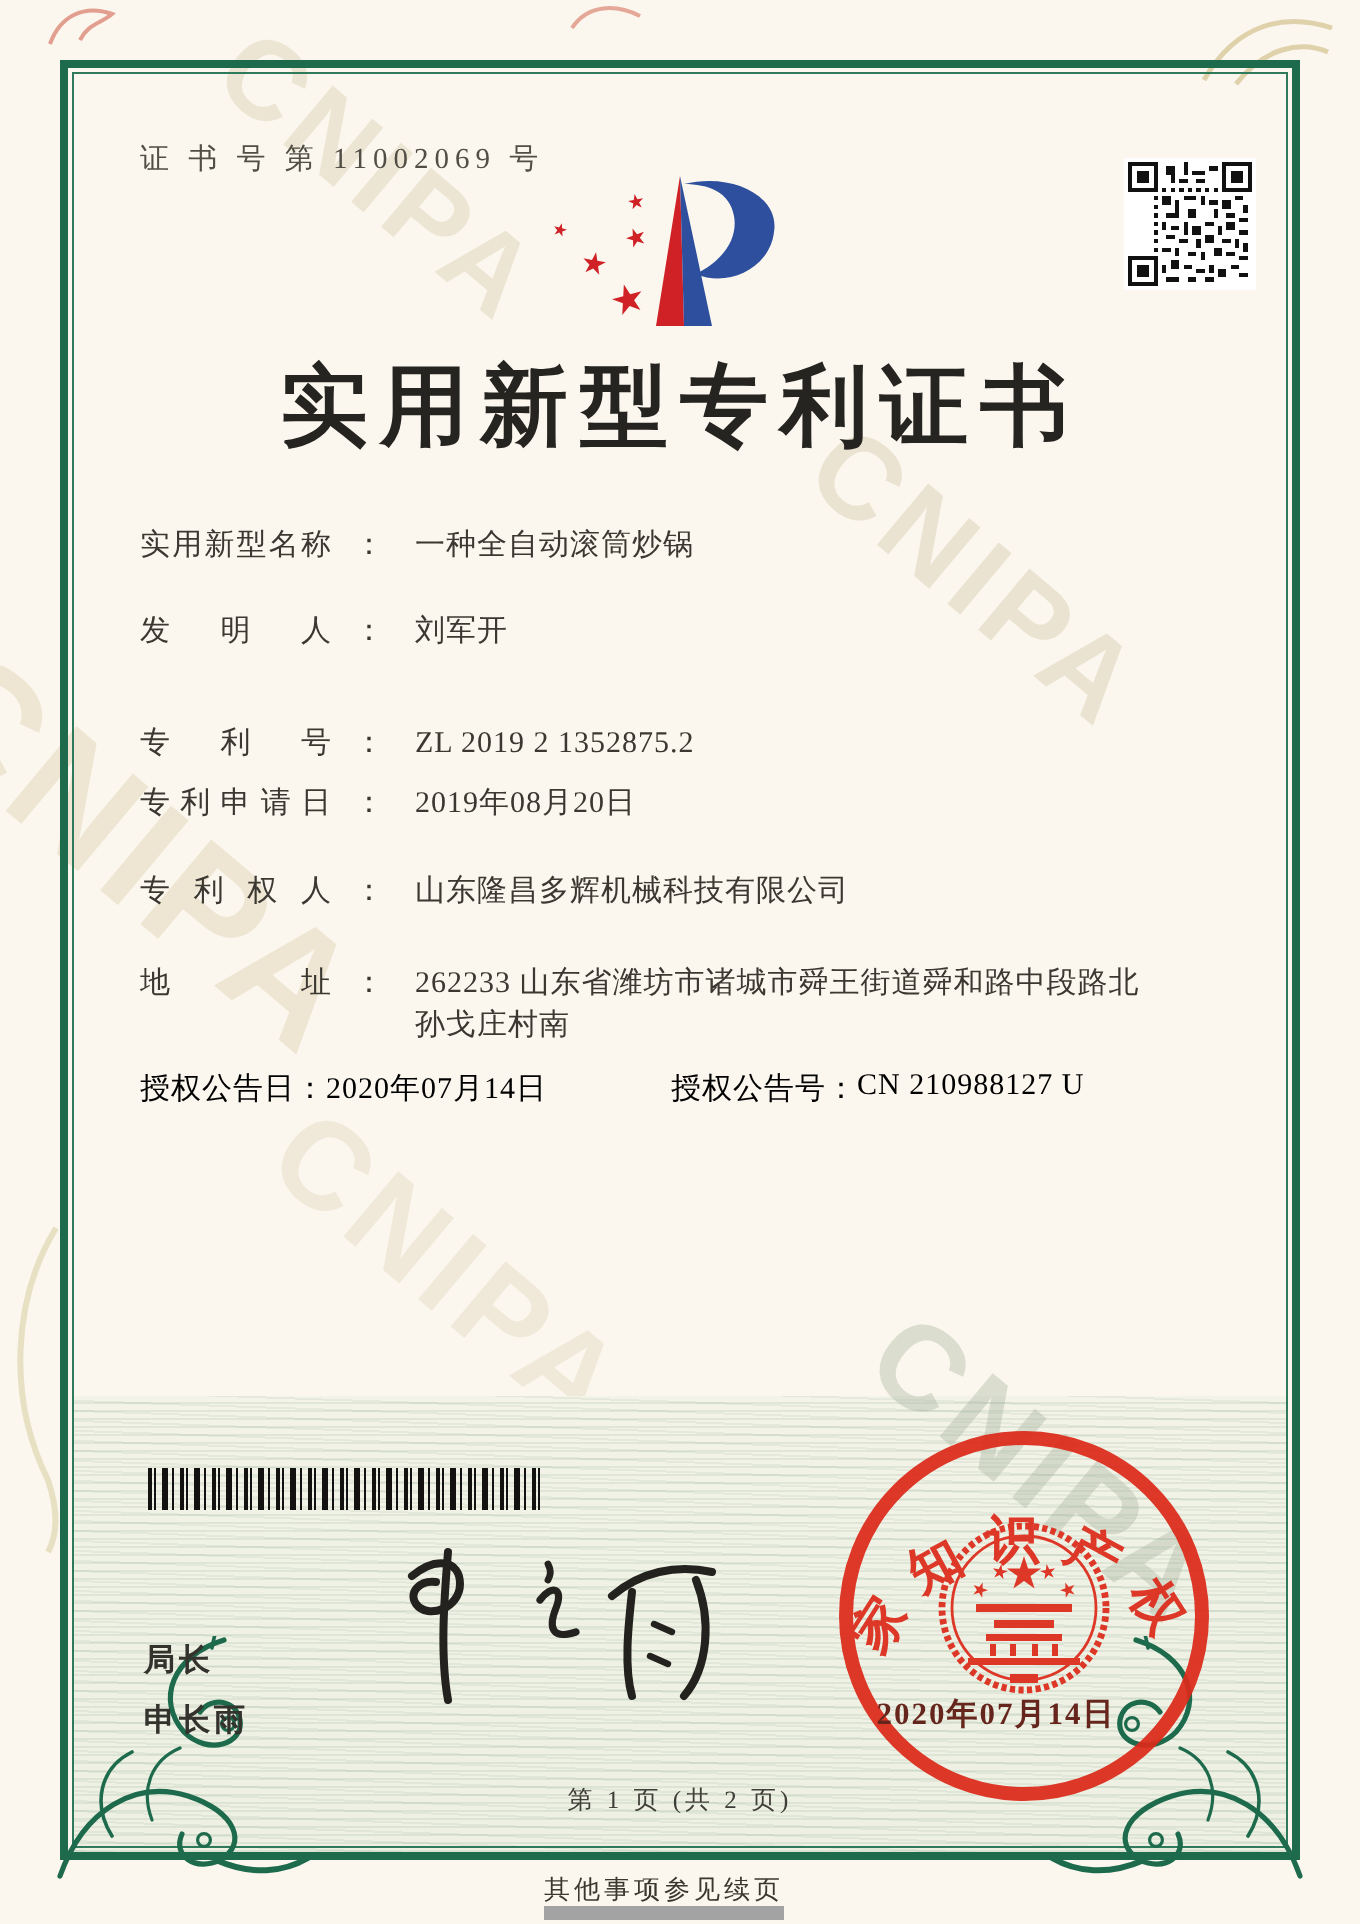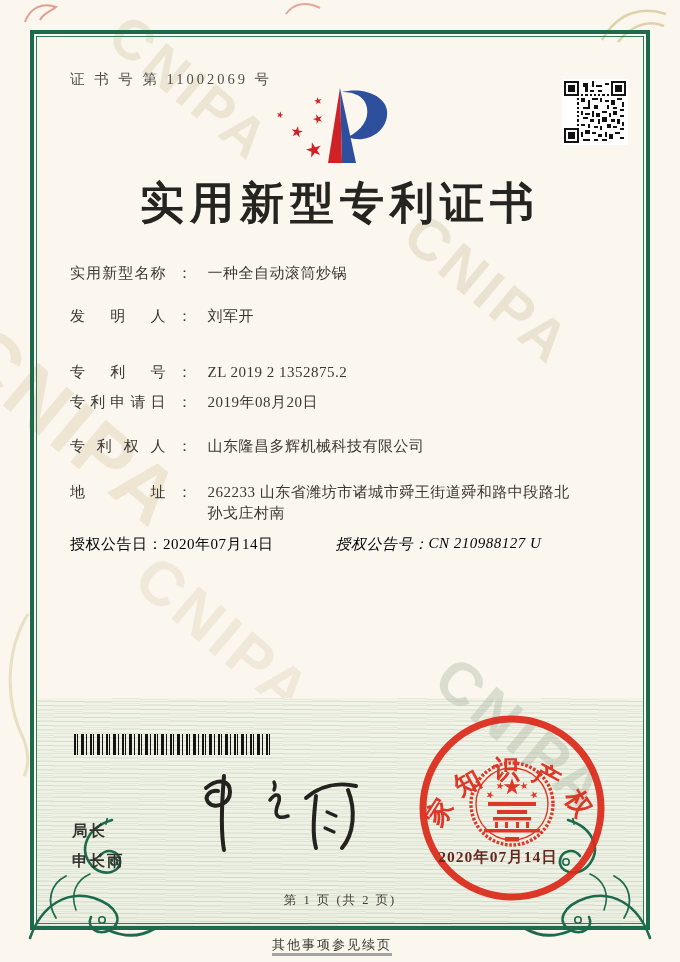--- a/index.html
+++ b/index.html
@@ -34,21 +34,21 @@
            font-size:44px; font-weight:700; letter-spacing:6px; color:#262420; }
 
   .f-row { position:absolute; left:70px; width:515px; display:flex; align-items:flex-start;
            font-size:15px; color:#3b3831; letter-spacing:.5px; line-height:21px;gap:11px; }
   .f-label { display:inline-block; width:96px; text-align:justify; text-align-last:justify; flex:0 0 96px; }
   .f-colon { flex:0 0 auto; padding-right:4px; }
   .f-value { flex:1; }
   .grant-row { position:absolute; left:70px; top:535px; width:545px; display:flex;
                font-size:15px; color:#000000; letter-spacing:.5px; }
   .grant-pair { display:flex; }
-  .grant-pair.second { margin-left:62px;font-style:italic; }
+  .grant-pair.second { margin-left:62px; }
 
   .paras { position:absolute; left:60px; top:560px; width:562px; }
   .paras p { font-size:14.5px; line-height:26.7px; color:#3c3933; text-indent:2em;
              text-align:justify; letter-spacing:.3px; }
 
   .barcode { position:absolute; left:74px; top:734px; width:196px; height:21px;
       background:repeating-linear-gradient(90deg,
         #141210 0 2px, transparent 2px 3px, #141210 3px 4px, transparent 4px 7px,
         #141210 7px 10px, transparent 10px 12px, #141210 12px 13px, transparent 13px 16px,
         #141210 16px 18px, transparent 18px 19px, #141210 19px 20px, transparent 20px 23px,
@@ -58,21 +58,21 @@
             font-size:15.5px; color:#33322d; font-weight:700; line-height:30px; letter-spacing:2px;margin-top:22px; }
   .autograph { position:absolute; left:178px; top:770px; }
 
   .seal { position:absolute; left:410px; top:710px; width:204px; height:200px; }
 
   .page-footer { position:absolute; left:0; top:892px; width:100%; text-align:center;
                  font-size:12.5px; letter-spacing:2px; color:#3f3d37; }
   .continuation { position:absolute; left:0; top:936px; width:100%; text-align:center;
                   transform:translateX(-8px); font-size:13px; letter-spacing:2px;
                   color:#3a372f; }
-  .continuation span { border-bottom:3px solid #a3a3a3; padding-bottom:1px; }
+  .continuation span { border-bottom:7px solid #a3a3a3; padding-bottom:1px; }
 
   .deco { position:absolute; pointer-events:none; }
 </style>
 </head>
 <body>
 
 <div class="page">
 
   <span class="wm" style="left:95px; top:55px; font-size:56px; color:rgba(214,199,168,.38);">CNIPA</span>
   <span class="wm" style="left:390px; top:255px; font-size:58px; color:rgba(216,202,172,.45);">CNIPA</span>

